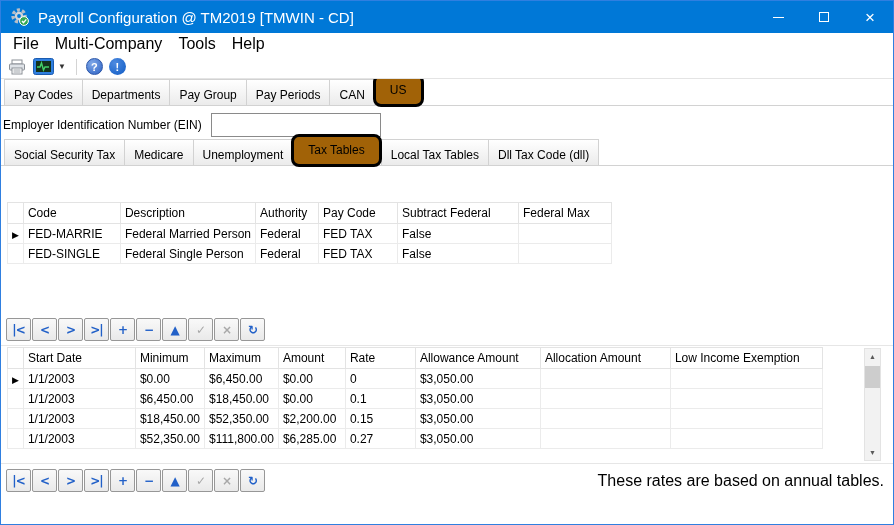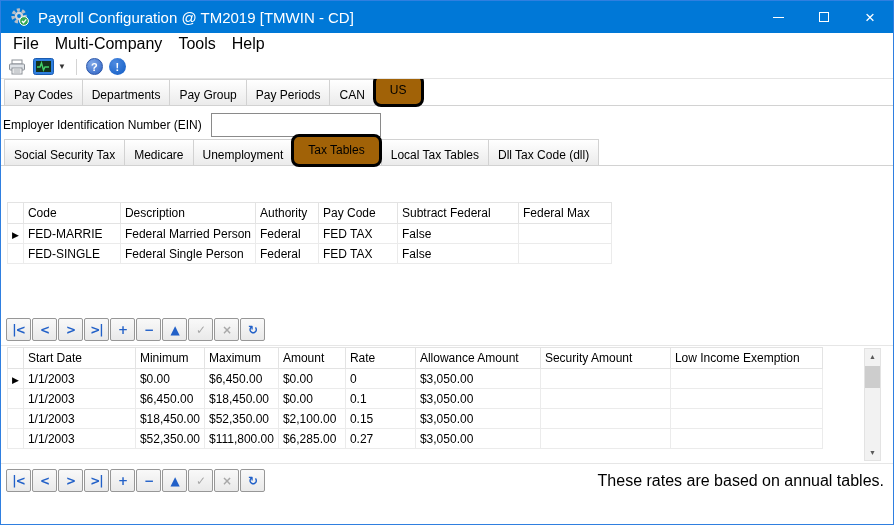--- a/index.html
+++ b/index.html
@@ -242,21 +242,21 @@
         </colgroup>
         <thead>
           <tr>
             <th class="sel"></th>
             <th>Start Date</th>
             <th>Minimum</th>
             <th>Maximum</th>
             <th>Amount</th>
             <th>Rate</th>
             <th>Allowance Amount</th>
-            <th>Security Amount</th>
+            <th>Allocation Amount</th>
             <th>Low Income Exemption</th>
           </tr>
         </thead>
         <tbody>
           <tr>
             <td class="sel"><span class="sel-arrow">▶</span></td>
             <td>1/1/2003</td>
             <td class="num">$0.00</td>
             <td class="num">$6,450.00</td>
             <td class="num">$0.00</td>
@@ -274,21 +274,21 @@
             <td class="num">0.1</td>
             <td class="num">$3,050.00</td>
             <td></td>
             <td></td>
           </tr>
           <tr>
             <td class="sel"></td>
             <td>1/1/2003</td>
             <td class="num">$18,450.00</td>
             <td class="num">$52,350.00</td>
-            <td class="num">$2,100.00</td>
+            <td class="num">$2,200.00</td>
             <td class="num">0.15</td>
             <td class="num">$3,050.00</td>
             <td></td>
             <td></td>
           </tr>
           <tr>
             <td class="sel"></td>
             <td>1/1/2003</td>
             <td class="num">$52,350.00</td>
             <td class="num">$111,800.00</td>

